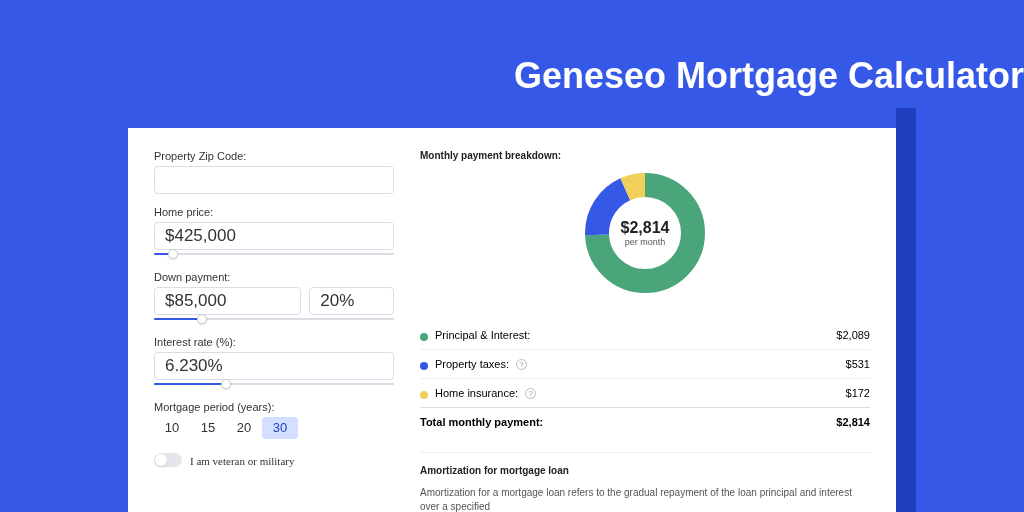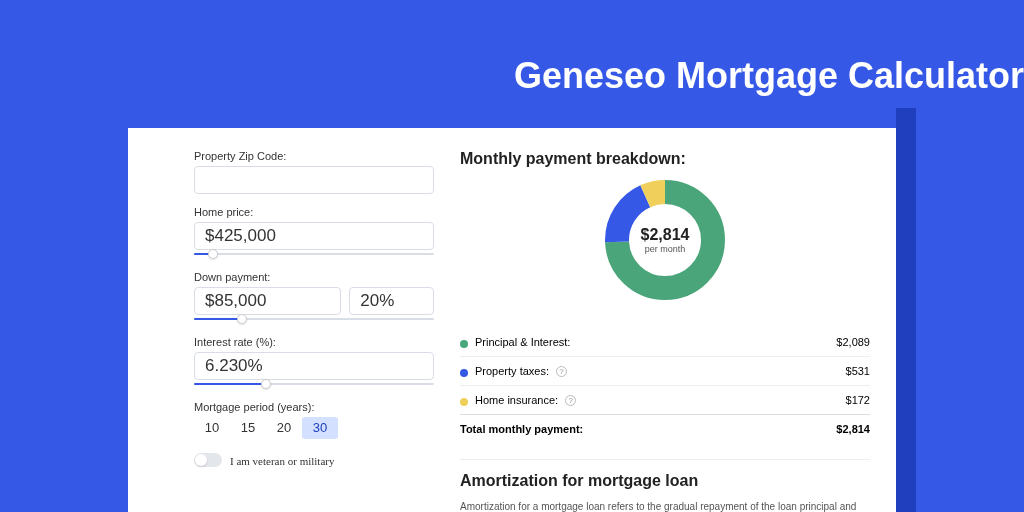--- a/index.html
+++ b/index.html
@@ -2,40 +2,40 @@
 <html><head>
 <meta charset="utf-8">
 <style>
   * { box-sizing: border-box; margin: 0; padding: 0; }
   html, body { width: 1024px; height: 512px; overflow: hidden; font-family: -apple-system, BlinkMacSystemFont, "Segoe UI", Arial, sans-serif; }
   .bg { width: 1024px; height: 512px; background: #3558e6; position: relative; }
   .title { position: absolute; top: 55px; left: 0; right: 0; text-align: right; color: #fff; font-size: 36px; font-weight: 700; }
   .card { position: absolute; top: 128px; left: 128px; width: 768px; height: 384px; background: #fff; }
   .shadow-r { position: absolute; top: 108px; left: 896px; width: 20px; height: 404px; background: #1f3fbf; }
   .card-inner { padding: 22px 26px; display: flex; gap: 26px; height: 100%; }
-  .left { width: 240px; flex-shrink: 0; margin-left: 40px; }
+  .left { width: 240px; flex-shrink: 0; }
   .right { flex: 1; }
   .lbl { font-size: 11px; color: #333; margin-bottom: 4px; display: block; }
   .field { width: 100%; height: 28px; border: 1px solid #d8dde6; border-radius: 4px; background: #fff; font-size: 17px; color: #333; padding: 0 10px; line-height: 28px; }
   .grp { margin-bottom: 12px; }
   .slider { position: relative; height: 10px; margin-top: -1px; }
   .slider-track { position: absolute; left: 0; right: 0; top: 4px; height: 2px; background: #d8dde6; border-radius: 1px; }
   .slider-fill { position: absolute; left: 0; top: 4px; height: 2px; background: #3558e6; border-radius: 1px; }
   .slider-thumb { position: absolute; top: 0; width: 10px; height: 10px; background: #fff; border: 1px solid #ccc; border-radius: 50%; box-shadow: 0 1px 2px rgba(0,0,0,0.12); }
   .row2 { display: flex; gap: 8px; }
   .row2 .field:first-child { flex: 2; }
   .row2 .field:last-child { flex: 1; }
   .period-btns { display: flex; gap: 0; margin-top: 4px; }
   .pbtn { font-size: 13px; width: 36px; height: 22px; line-height: 22px; text-align: center; color: #333; border-radius: 3px; cursor: pointer; }
   .pbtn.active { background: #d4e0ff; color: #1e3ebf; font-weight: 400; }
   .toggle-row { display: flex; align-items: flex-end; gap: 8px; margin-top: 14px; font-family: Liberation Serif, serif; }
   .toggle { width: 28px; height: 14px; background: #e3e6eb; border-radius: 7px; position: relative; }
   .toggle-knob { position: absolute; left: 1px; top: 1px; width: 12px; height: 12px; background: #fff; border-radius: 50%; box-shadow: 0 1px 2px rgba(0,0,0,0.15); }
   .toggle-lbl { font-size: 11px; color: #333; }
-  .section-title { font-size: 16px; font-weight: 700; color: #222; margin-bottom: 10px; }
+  .section-title { font-size: 10px; font-weight: 700; color: #222; margin-bottom: 10px; }
   .donut-wrap { display: flex; justify-content: center; margin: 6px 0 26px 0; }
   .donut { position: relative; width: 124px; height: 124px; }
   .donut svg { transform: rotate(-90deg); }
   .donut-center { position: absolute; top: 50%; left: 50%; transform: translate(-50%,-50%); text-align: center; }
   .donut-val { font-size: 16px; font-weight: 700; color: #222; }
   .donut-sub { font-size: 9px; color: #555; }
   .legend-row { display: flex; align-items: center; justify-content: space-between; padding: 8px 0; border-top: 1px solid #eee; font-size: 11px; }
   .legend-row:first-of-type { border-top: none; }
   .legend-left { display: flex; align-items: flex-end; gap: 7px; }
   .dot { width: 8px; height: 8px; border-radius: 50%; flex-shrink: 0; }

